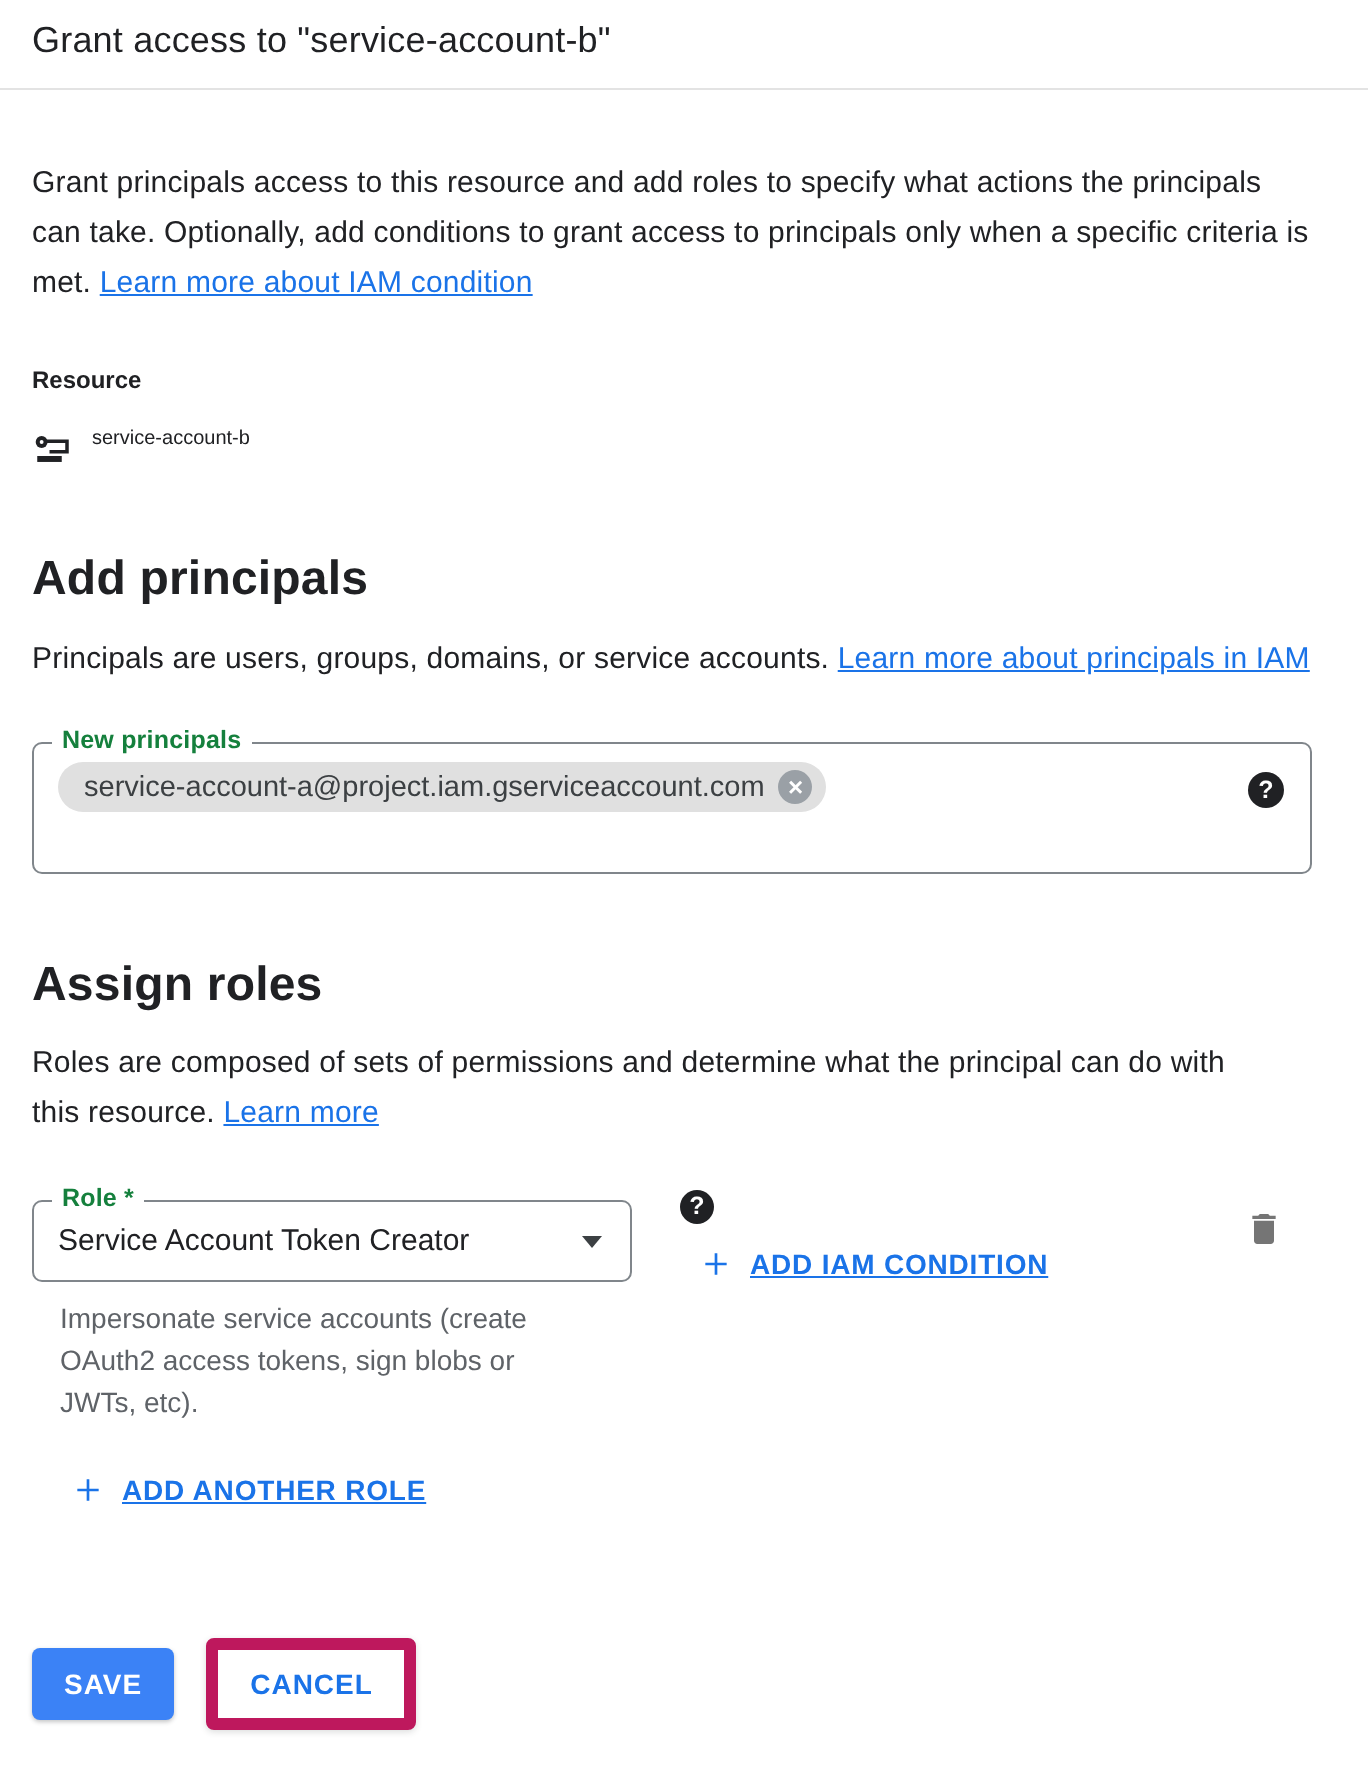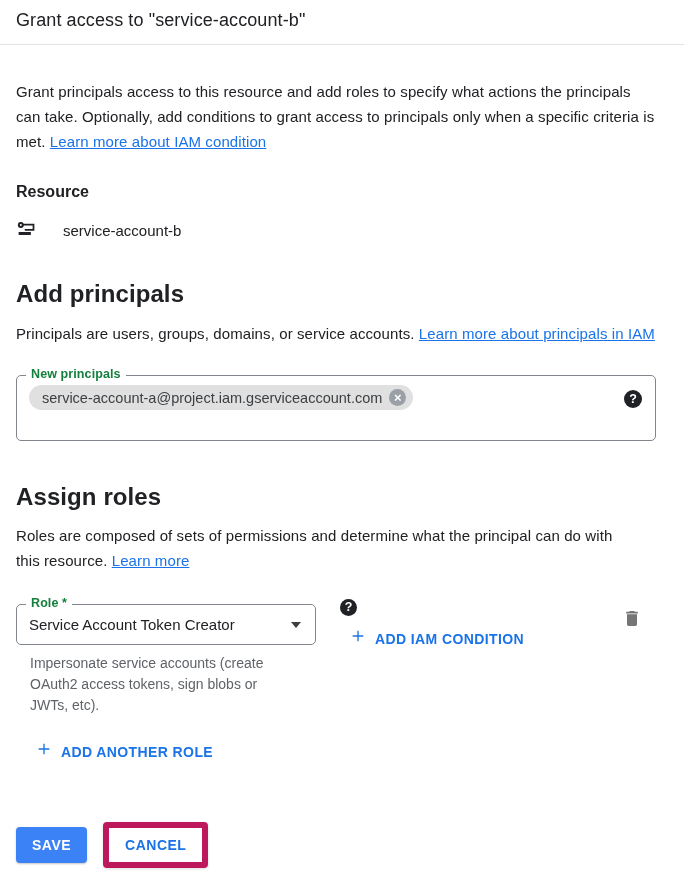--- a/index.html
+++ b/index.html
@@ -19,26 +19,26 @@
   }
   .content { padding: 0 28px 0 16px; }
 
   a.link { color: #1a73e8; text-decoration: underline; cursor: pointer; }
 
   p.body-text {
     font-size: 15px; line-height: 25px; color: #202124; letter-spacing: .1px;
   }
   .intro { margin-top: 34px; max-width: 640px; }
 
-  h2.section-sm { margin-top: 29px; font-size: 16px; font-weight: 700; }
+  h2.section-sm { margin-top: 29px; font-size: 12px; font-weight: 700; }
   h2.section-lg { font-size: 24px; font-weight: 700; letter-spacing: .1px; }
 
   .resource-row {
-    margin-top: 17px; display: flex; align-items: flex-end; gap: 26px;
-    font-size: 15px;
+    margin-top: 17px; display: flex; align-items: flex-start; gap: 9px;
+    font-size: 10px;
   }
   .resource-row svg { display: block; }
 
   .add-principals-h { margin-top: 41px; }
   .principals-p { margin-top: 13px; max-width: 640px; }
 
   
   .field {
     position: relative;
     border: 1px solid #80868b;
@@ -104,22 +104,22 @@
     font-size: 14px; line-height: 21px; color: #5f6368;
   }
 
   .condition-col { margin-left: 24px; margin-top: -5px; flex: 1 1 auto; }
   .condition-label-row { display: flex; align-items: center; gap: 8px; }
   .condition-label { font-size: 14px; font-weight: 700; color: #3c4043; letter-spacing: .1px; }
   .condition-label-row .help-circle { width: 17px; height: 17px; }
 
   button { font-family: inherit; background: none; border: none; cursor: pointer; }
   .text-btn {
-    display: inline-flex; align-items: flex-end; gap: 9px;
-    color: #1a73e8; font-size: 14px; font-weight: 700; letter-spacing: .4px;
+    display: inline-flex; align-items: flex-start; gap: 9px;
+    color: #1a73e8; font-size: 14px; font-weight: 700; letter-spacing: .4px; text-decoration: underline;
   }
   .add-condition-btn { margin: 12px 0 0 10px; }
   .add-role-btn { margin: 25px 0 0 20px; }
 
   .icon-btn.trash { margin-left: auto; margin-right: 14px; margin-top: 4px; padding: 0; }
 
   .footer { margin-top: 61px; padding-left: 16px; display: flex; align-items: center; gap: 16px; }
   .save-btn {
     background: #3b82f6; color: #fff;
     font-size: 14px; font-weight: 700; letter-spacing: .5px;

